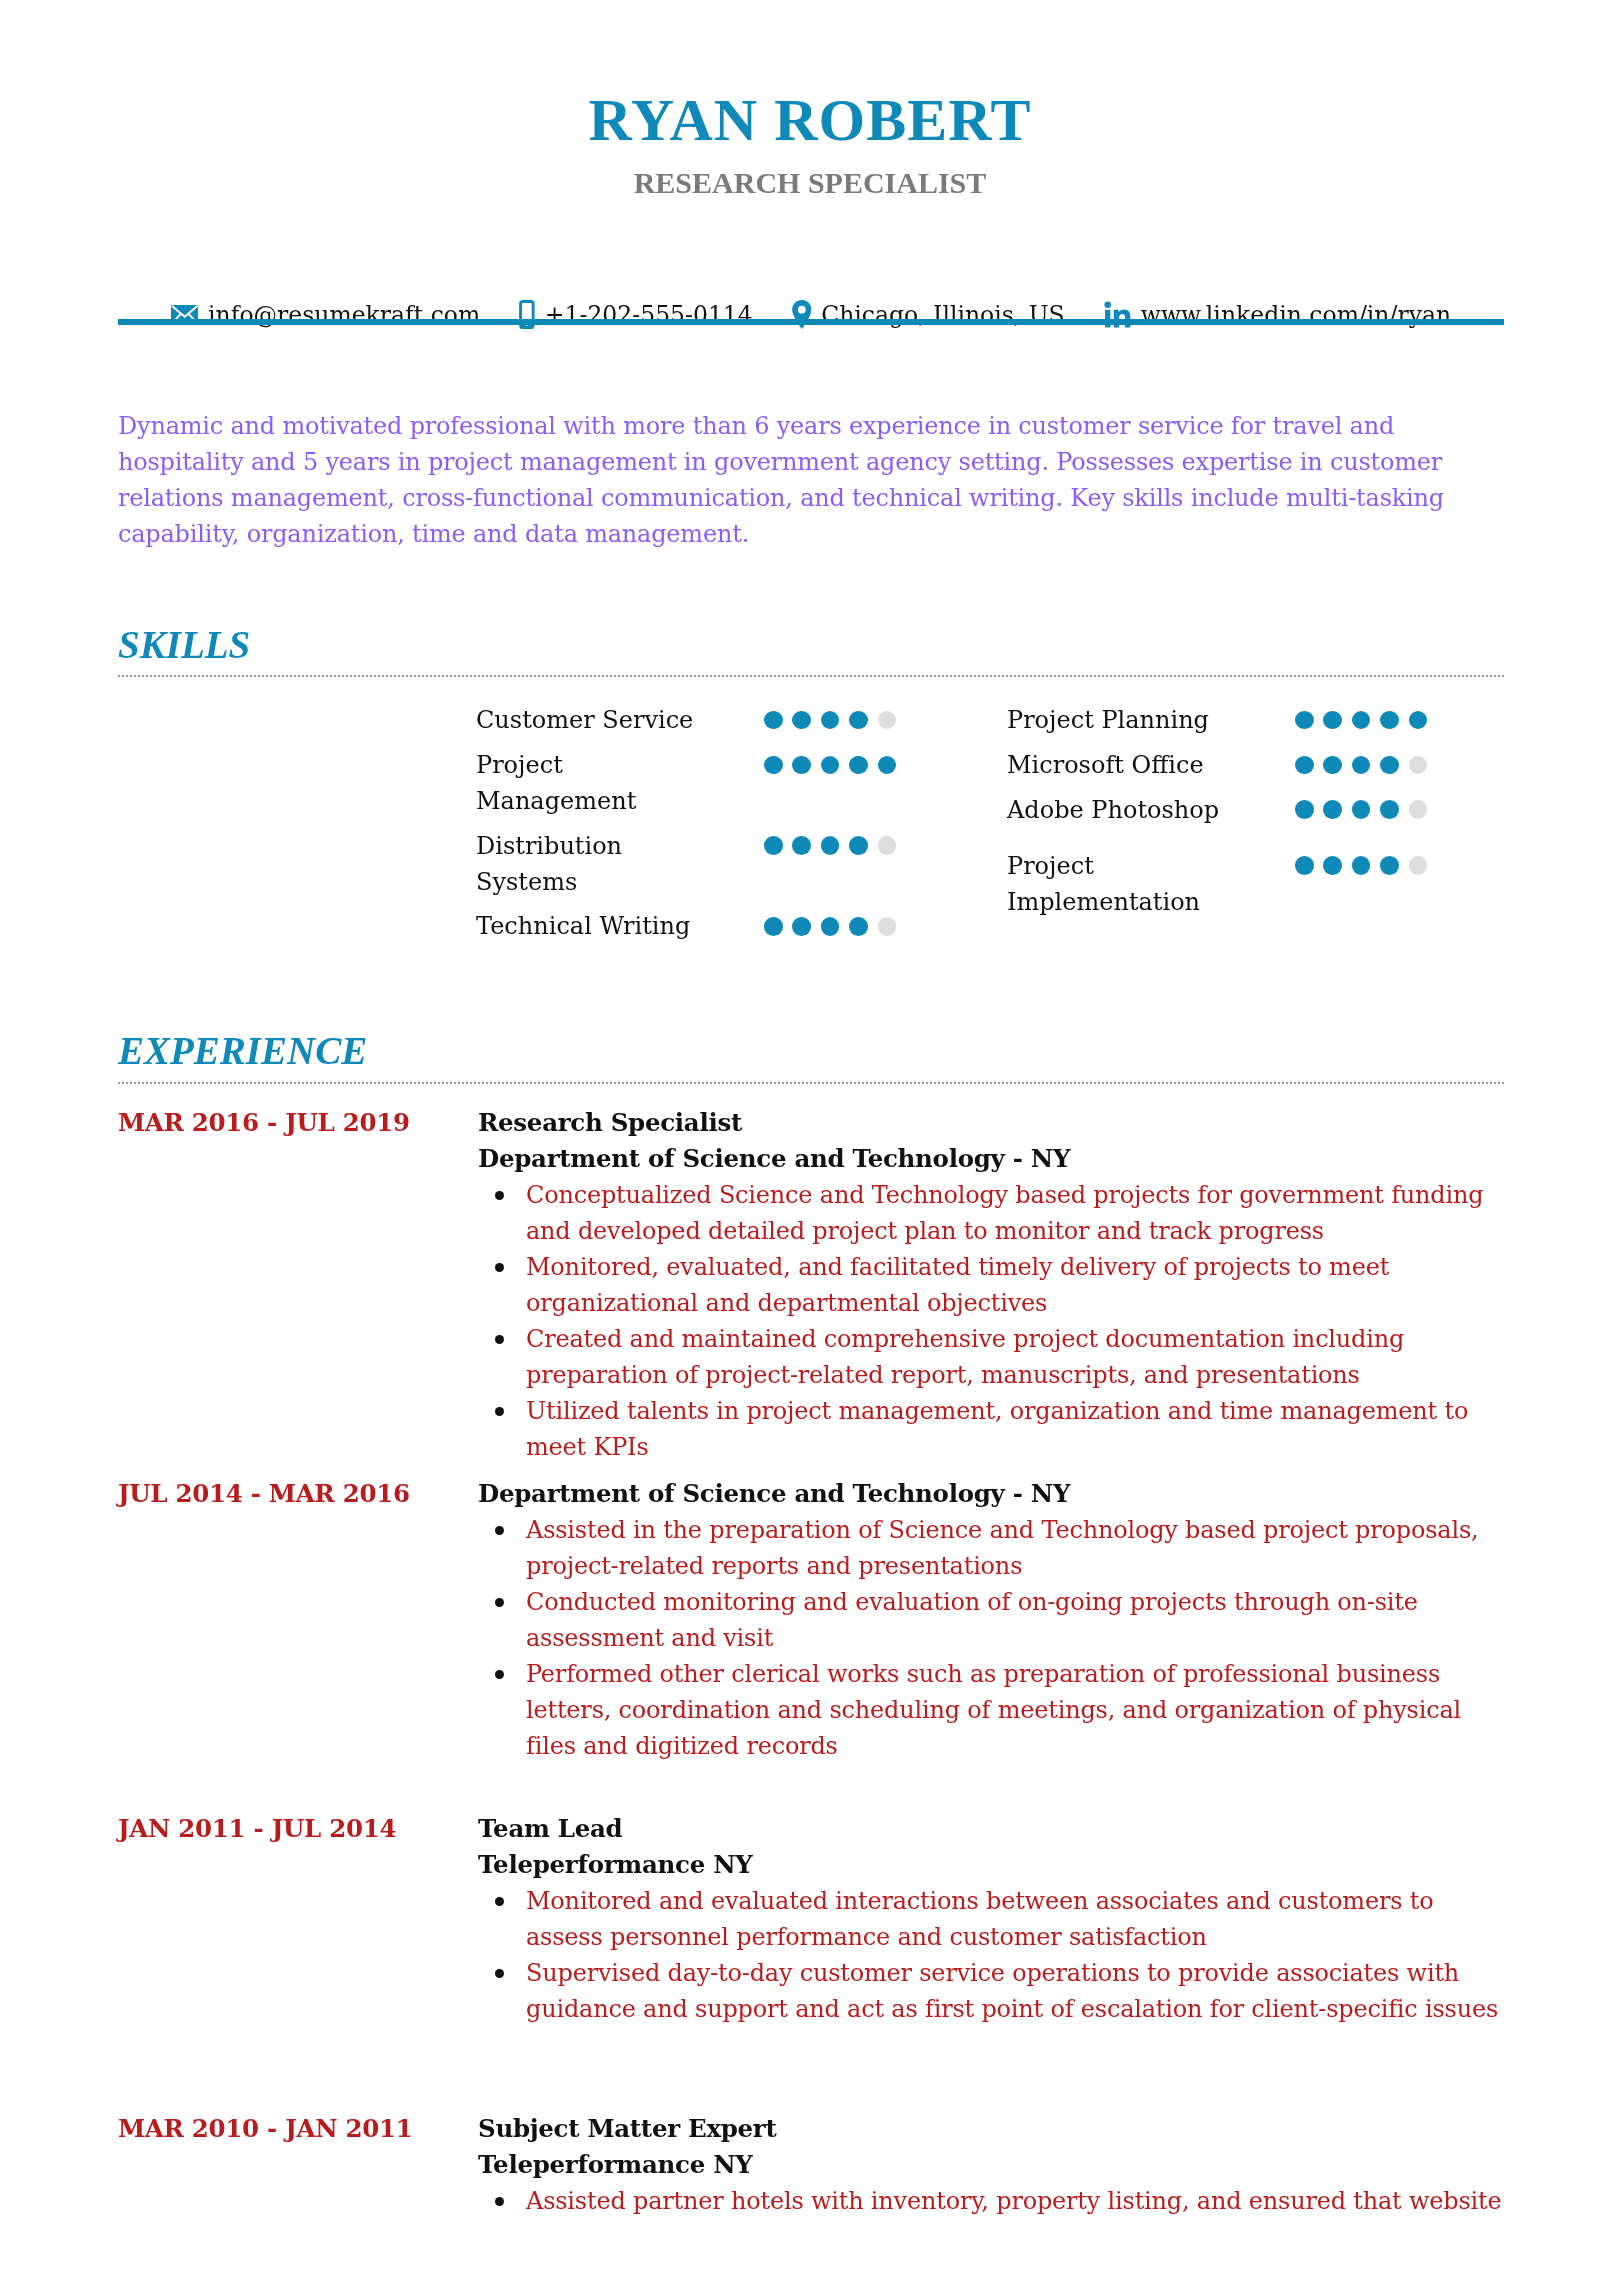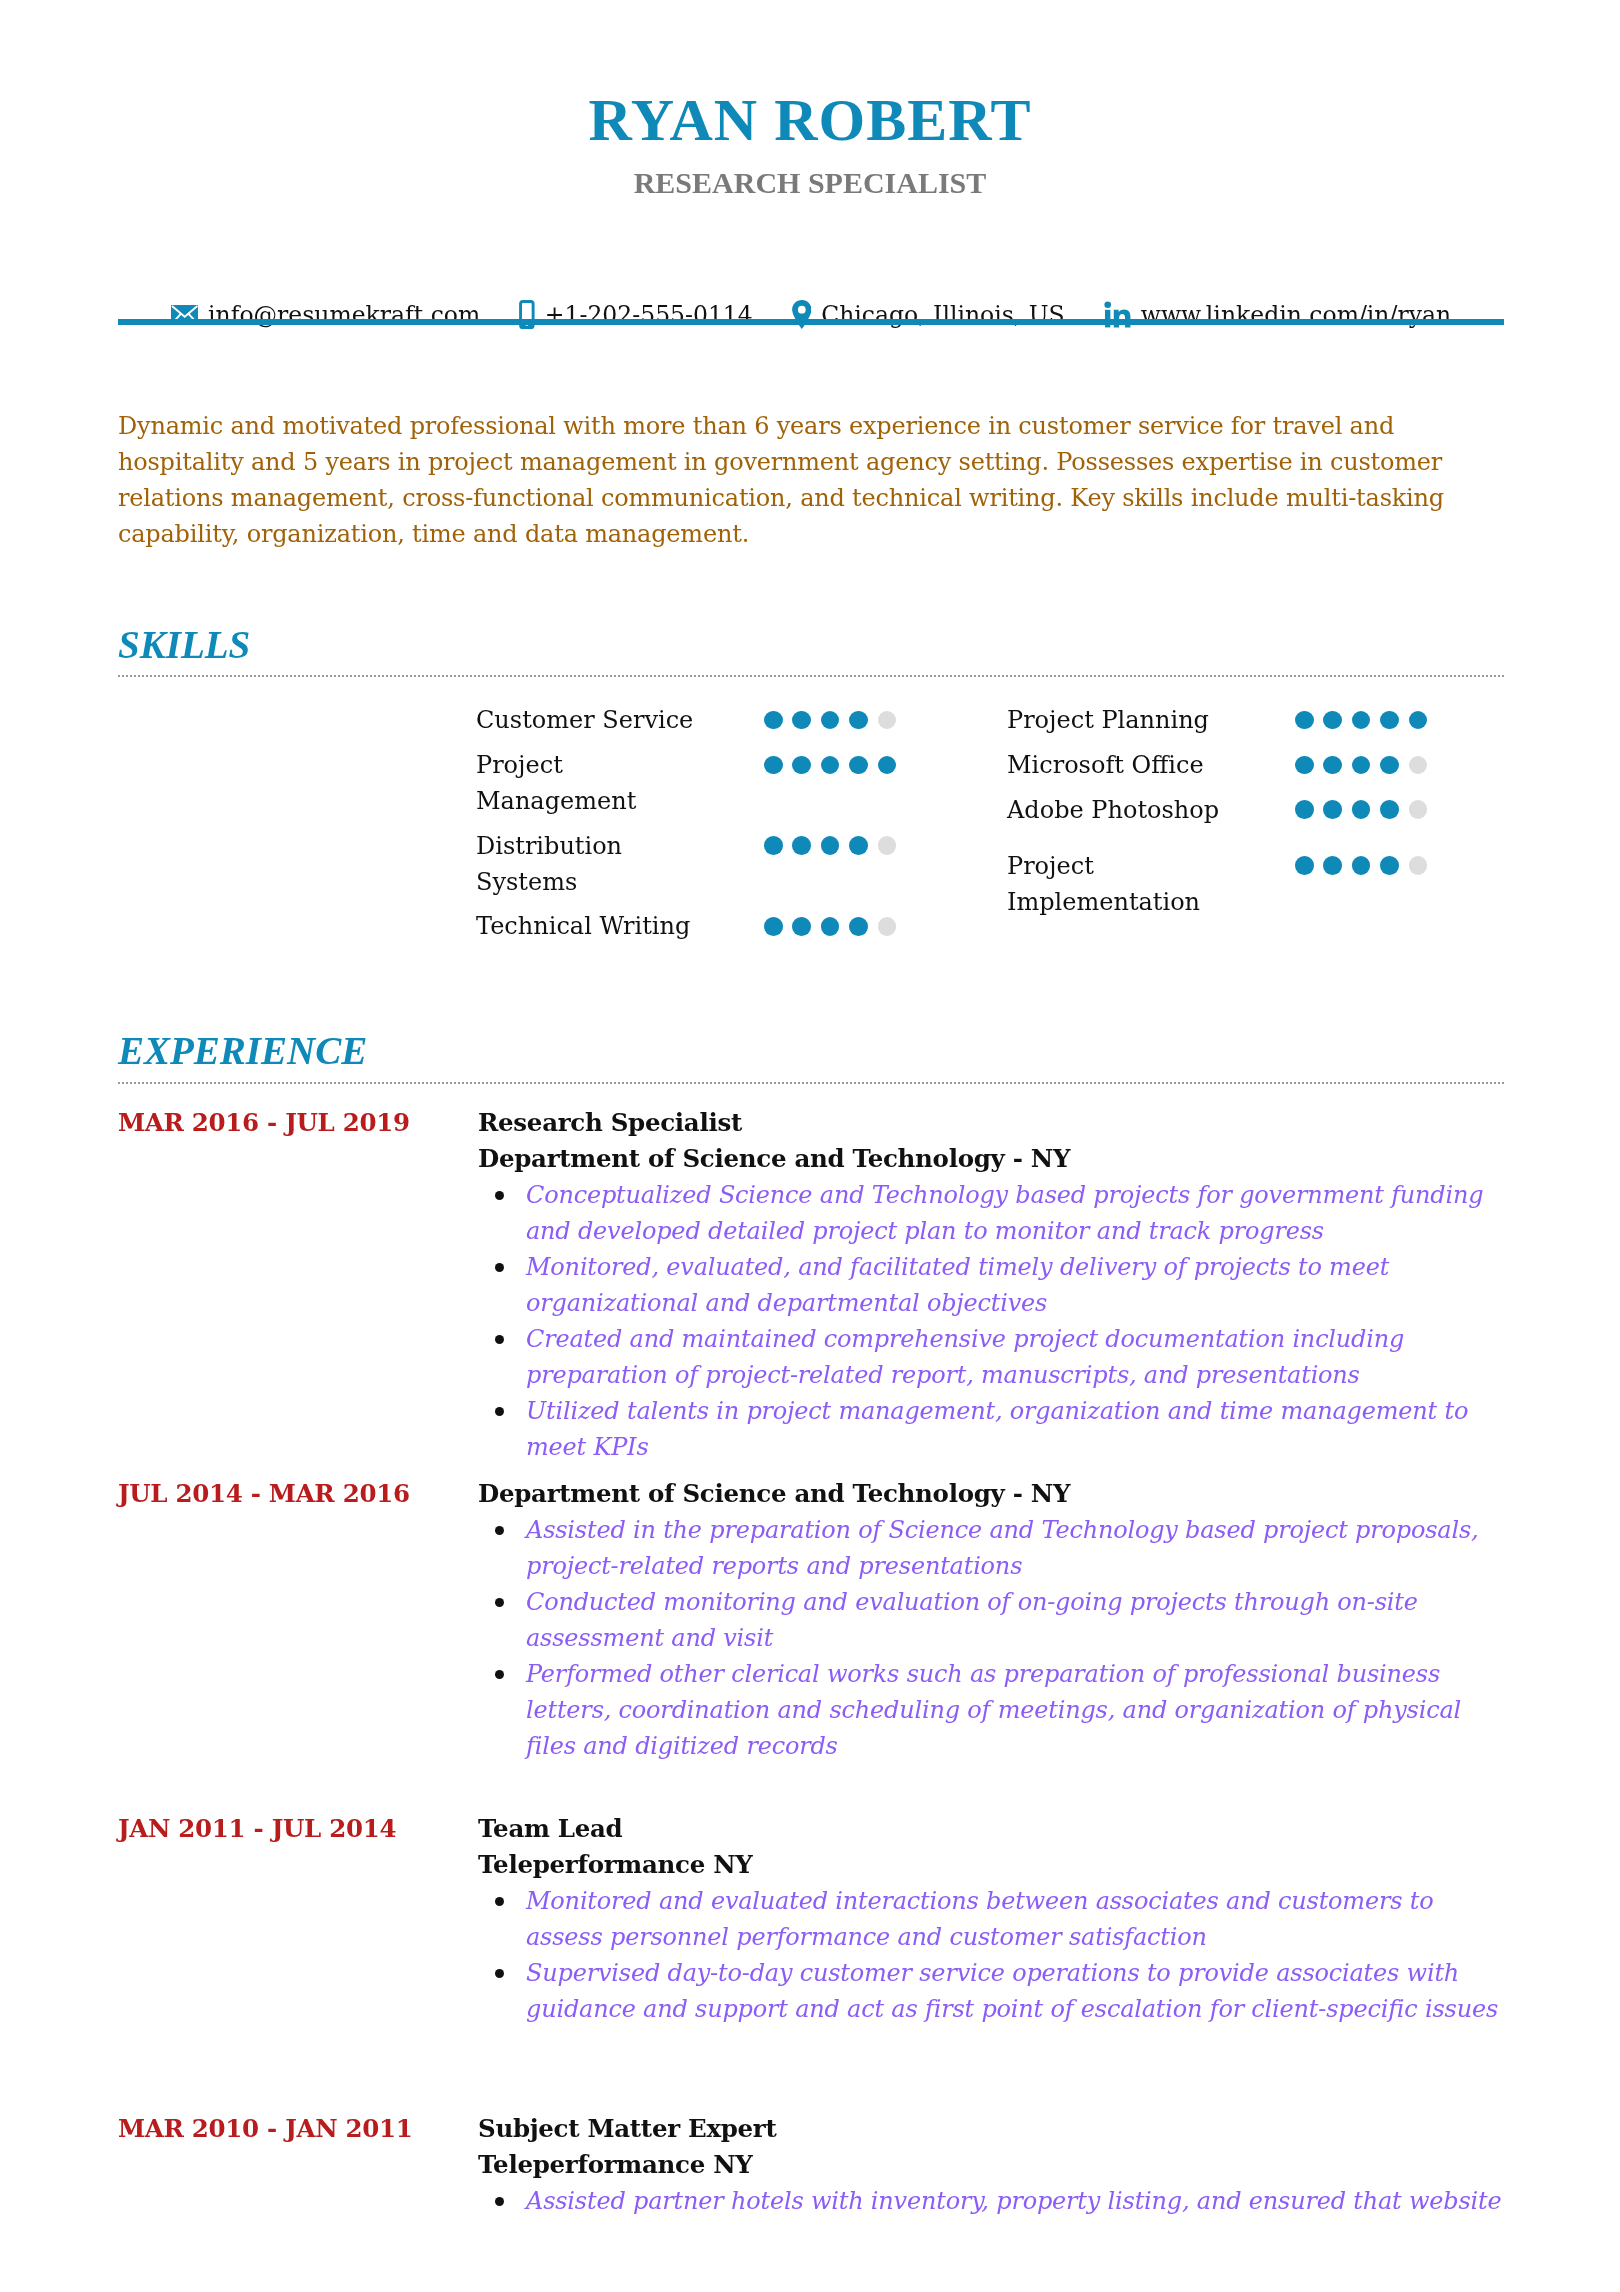--- a/index.html
+++ b/index.html
@@ -6,38 +6,38 @@
   html, body { width: 1620px; height: 2293px; background: #ffffff; overflow: hidden; }
   body { font-family: "DejaVu Serif", "Liberation Serif", serif; color: #111111; position: relative; }
   .name { position: absolute; left: 0; width: 1620px; top: 76px; font-family: "Liberation Serif", serif; font-weight: bold; font-size: 60px; line-height: 88px; letter-spacing: 1px; color: #0f89b8; text-align: center; }
   .title { position: absolute; left: 0; width: 1620px; top: 165px; font-family: "Liberation Serif", serif; font-weight: bold; font-size: 30px; line-height: 35px; color: #7a7a7a; text-align: center; }
 
   .contacts { position: absolute; left: 118px; width: 1386px; top: 265px; height: 39px; display: flex; justify-content: center; align-items: center; gap: 39px; margin-top: 30px; }
   .contact { display: flex; align-items: center; gap: 9.8px; font-size: 23.5px; color: #111; white-space: nowrap; }
   .contact svg { display: block; }
   .rule { position: absolute; left: 118px; width: 1386px; top: 319px; height: 5.9px; background: #0f89b8; }
 
-  .summary { position: absolute; left: 118px; width: 1392px; top: 408px; font-size: 24px; line-height: 36px; color: #a16207; letter-spacing: -0.2px; }
+  .summary { position: absolute; left: 118px; width: 1392px; top: 408px; font-size: 24px; line-height: 36px; color: #8b5cf6; letter-spacing: -0.2px; }
 
   .section-title { position: absolute; left: 118px; font-family: "Liberation Serif", serif; font-weight: bold; font-style: italic; font-size: 39px; line-height: 43px; color: #0f89b8; }
   .dotted { position: absolute; left: 118px; width: 1386px; height: 0; border-top: 2px dotted #9a9a9a; }
 
   .skills-col { position: absolute; top: 702px; width: 431px; }
   .skill { display: flex; align-items: flex-start; margin-bottom: 8.8px; }
   .skill-name { width: 288px; font-size: 24px; line-height: 36px; color: #111; }
   .dots { display: flex; gap: 9.8px; padding-top: 8.8px; }
   .dot { width: 18.6px; height: 18.6px; border-radius: 50%; background: #0f89b8; }
   .dot.off { background: #dddddd; }
 
   .exp { position: absolute; left: 118px; width: 1392px; }
   .exp-date { position: absolute; left: 0; top: 0; font-weight: bold; font-size: 24.5px; line-height: 36px; color: #b91c1c; white-space: nowrap; letter-spacing: -0.3px; }
   .exp-body { position: absolute; left: 360px; top: 0; width: 1032px; }
   .exp-role, .exp-company { font-weight: bold; font-size: 24.5px; line-height: 36px; color: #111; white-space: nowrap; letter-spacing: -0.3px; }
   .exp-bullets { list-style: none; }
-  .exp-bullets li { position: relative; padding-left: 48px; font-size: 24px; line-height: 36px; color: #8b5cf6; letter-spacing: -0.2px; font-style: italic; }
+  .exp-bullets li { position: relative; padding-left: 48px; font-size: 24px; line-height: 36px; color: #b91c1c; letter-spacing: -0.2px; }
   .exp-bullets li .bullet { position: absolute; left: 16.7px; top: 13.7px; width: 9.8px; height: 9.8px; border-radius: 50%; background: #111; }
 </style>
 </head>
 <body>
 
 <div>
   <div class="name">RYAN ROBERT</div>
   <div class="title">RESEARCH SPECIALIST</div>
 
   <div class="contacts">

